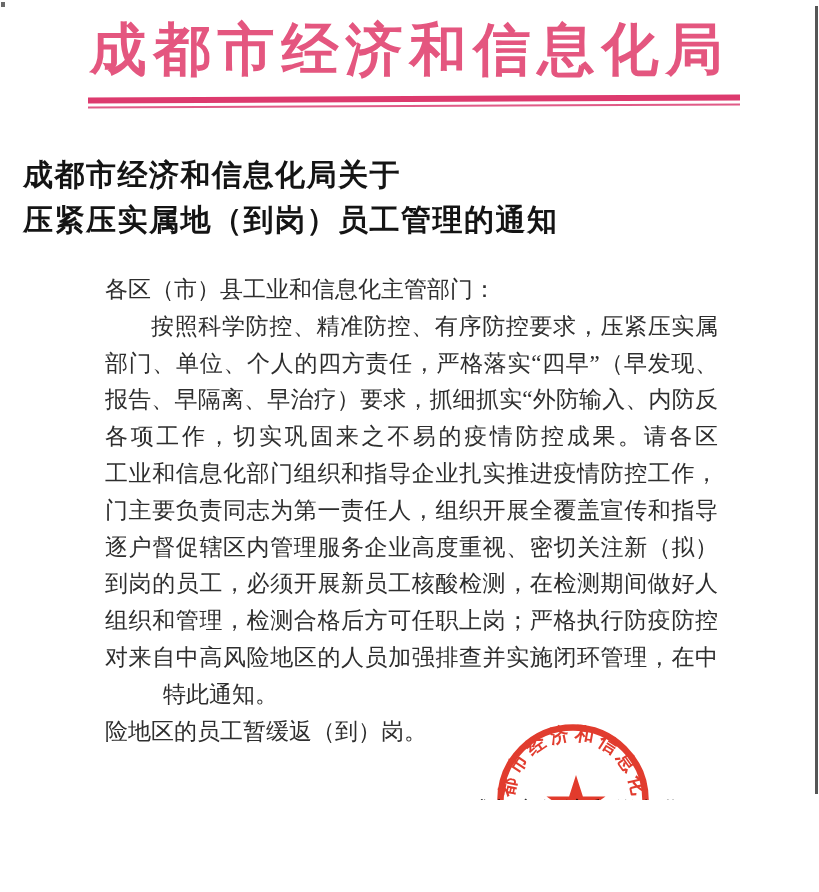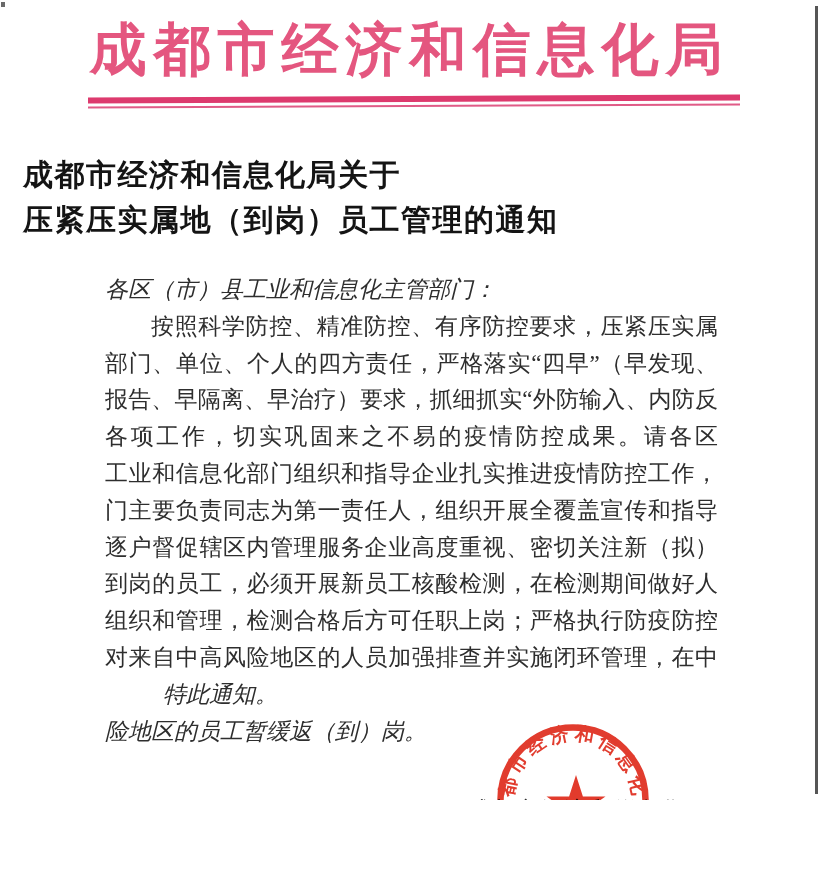--- a/index.html
+++ b/index.html
@@ -33,21 +33,21 @@
   .body-text {
     position:absolute; top:272px; left:105px; width:613px;
     color:#2e2e2e; font-size:23px;
   }
   .bline {
     height:36.8px; line-height:36.8px;
     text-align:justify; text-align-last:justify;
     text-justify:inter-character;
     overflow:hidden;
   }
-  .bline.short { text-align-last:left;font-style:italic; }
+  .bline.short { text-align-last:left; }
   .bline.indent { padding-left:46px; }
   .bline.indent-deep { padding-left:58px; }
   
   .signature {
     position:absolute; top:795px; left:438px; width:300px;
     text-align:center; font-size:23px; color:#2e2e2e; letter-spacing:1px;
     white-space:nowrap;
   }
   .sign-date {
     position:absolute; top:836px; left:427px; width:300px;

